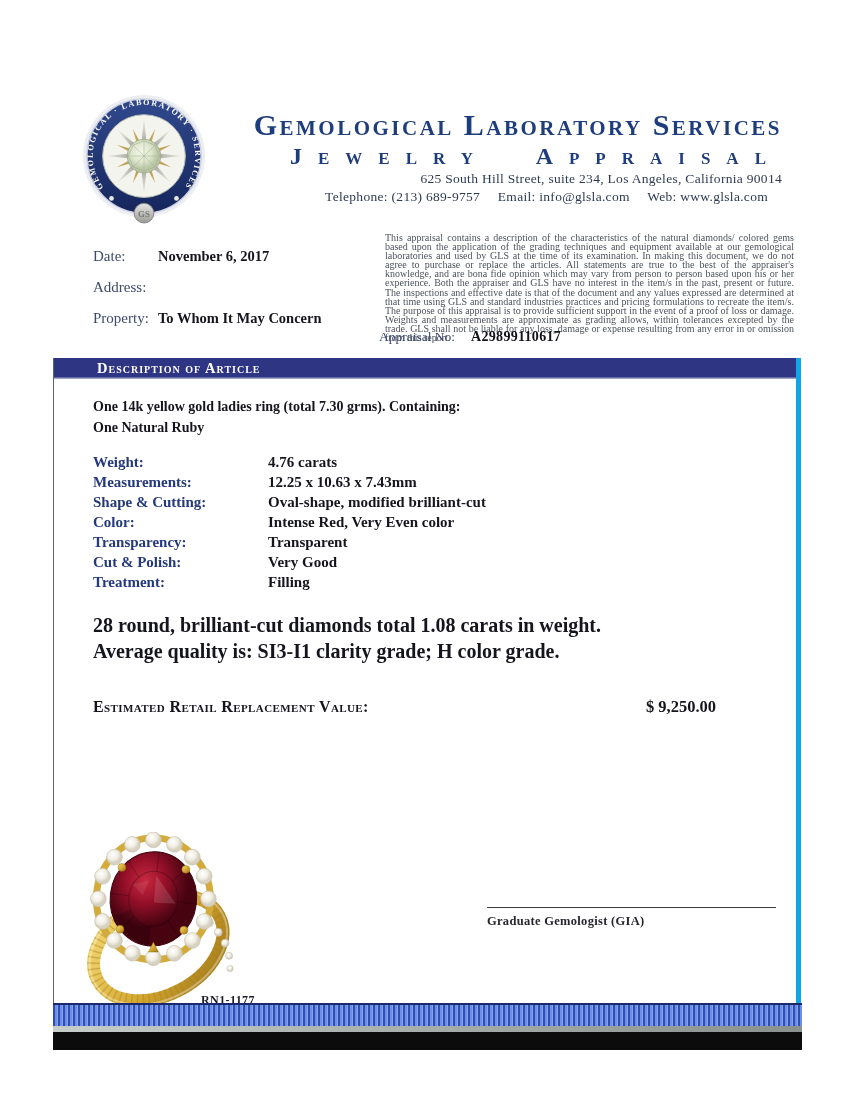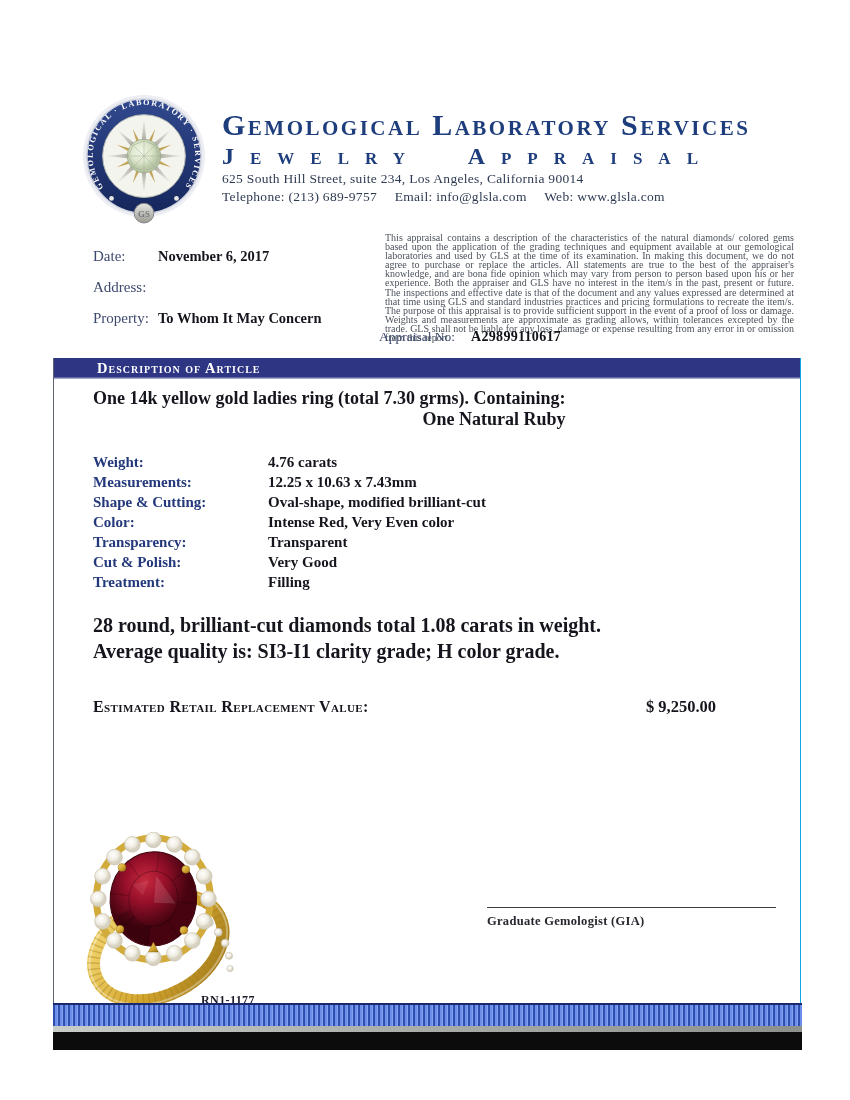--- a/index.html
+++ b/index.html
@@ -7,21 +7,21 @@
   body { font-family: "Liberation Serif", serif; }
   .page {
     position: relative;
     width: 850px; height: 1100px;
     background: #ffffff;
     overflow: hidden;
   }
 
   
   .seal { position: absolute; left: 80px; top: 92px; width: 128px; height: 134px; }
-  .head-text { position: absolute; left: 222px; top: 108px; width: 560px; }
+  .head-text { position: absolute; left: 222px; top: 108px; width: 560px; text-align: right; }
   .company-name {
     font-variant: small-caps; font-weight: 700;
     font-size: 30px; letter-spacing: 2.5px; color: #1e3d7c;
     line-height: 34px; white-space: nowrap;
   }
   .doc-type {
     font-variant: small-caps; font-weight: 700;
     font-size: 24px; letter-spacing: 16px; word-spacing: 26px;
     color: #1e3d7c; line-height: 28px; white-space: nowrap;
   }
@@ -41,34 +41,34 @@
     color: #4c525c;
   }
   .appraisal-no { position: absolute; left: 379px; top: 329px; display: flex; align-items: baseline; }
   .appraisal-no .lbl { font-size: 13.5px; color: #3d4a6e; margin-right: 16px; }
   .appraisal-no .val { font-size: 14px; font-weight: 700; color: #111118; letter-spacing: 0.3px; }
 
   
   .frame {
     position: absolute; left: 53px; top: 358px;
     width: 748px; height: 646px;
-    border-left: 1px solid #5d6370; border-right: 1px solid #0ea5e9;
+    border-left: 1px solid #5d6370; border-right: 5px solid #0ea5e9;
   }
   .section-banner {
     height: 21px; background: #2e3583;
     box-shadow: inset 0 -1.5px 0 rgba(255,255,255,0.55);
     display: flex; align-items: center;
   }
   .section-banner .title {
     margin-left: 43px; color: #ffffff;
     font-variant: small-caps; font-weight: 700;
     font-size: 14.5px; letter-spacing: 1px;
   }
 
-  .desc-par { position: absolute; left: 93px; top: 388px; font-size: 18px; font-weight: 700; color: #15151d; line-height: 21px; text-align: right; }
+  .desc-par { position: absolute; left: 93px; top: 396px; font-size: 14px; font-weight: 700; color: #15151d; line-height: 21px; }
 
   .attr-table { position: absolute; left: 93px; top: 454px; }
   .attr-row { display: flex; height: 20px; align-items: baseline; }
   .attr-label { width: 175px; font-size: 15px; font-weight: 700; color: #24397b; }
   .attr-value { font-size: 15px; font-weight: 700; color: #15151d; }
 
   .diamonds-note { position: absolute; left: 93px; top: 612px; font-size: 20px; font-weight: 700; color: #15151d; line-height: 26px; }
 
   .valuation { position: absolute; left: 93px; top: 697px; width: 623px; display: flex; justify-content: space-between; align-items: baseline; }
   .valuation .lbl { font-variant: small-caps; font-weight: 700; font-size: 16px; letter-spacing: 0.4px; color: #15151d; }

